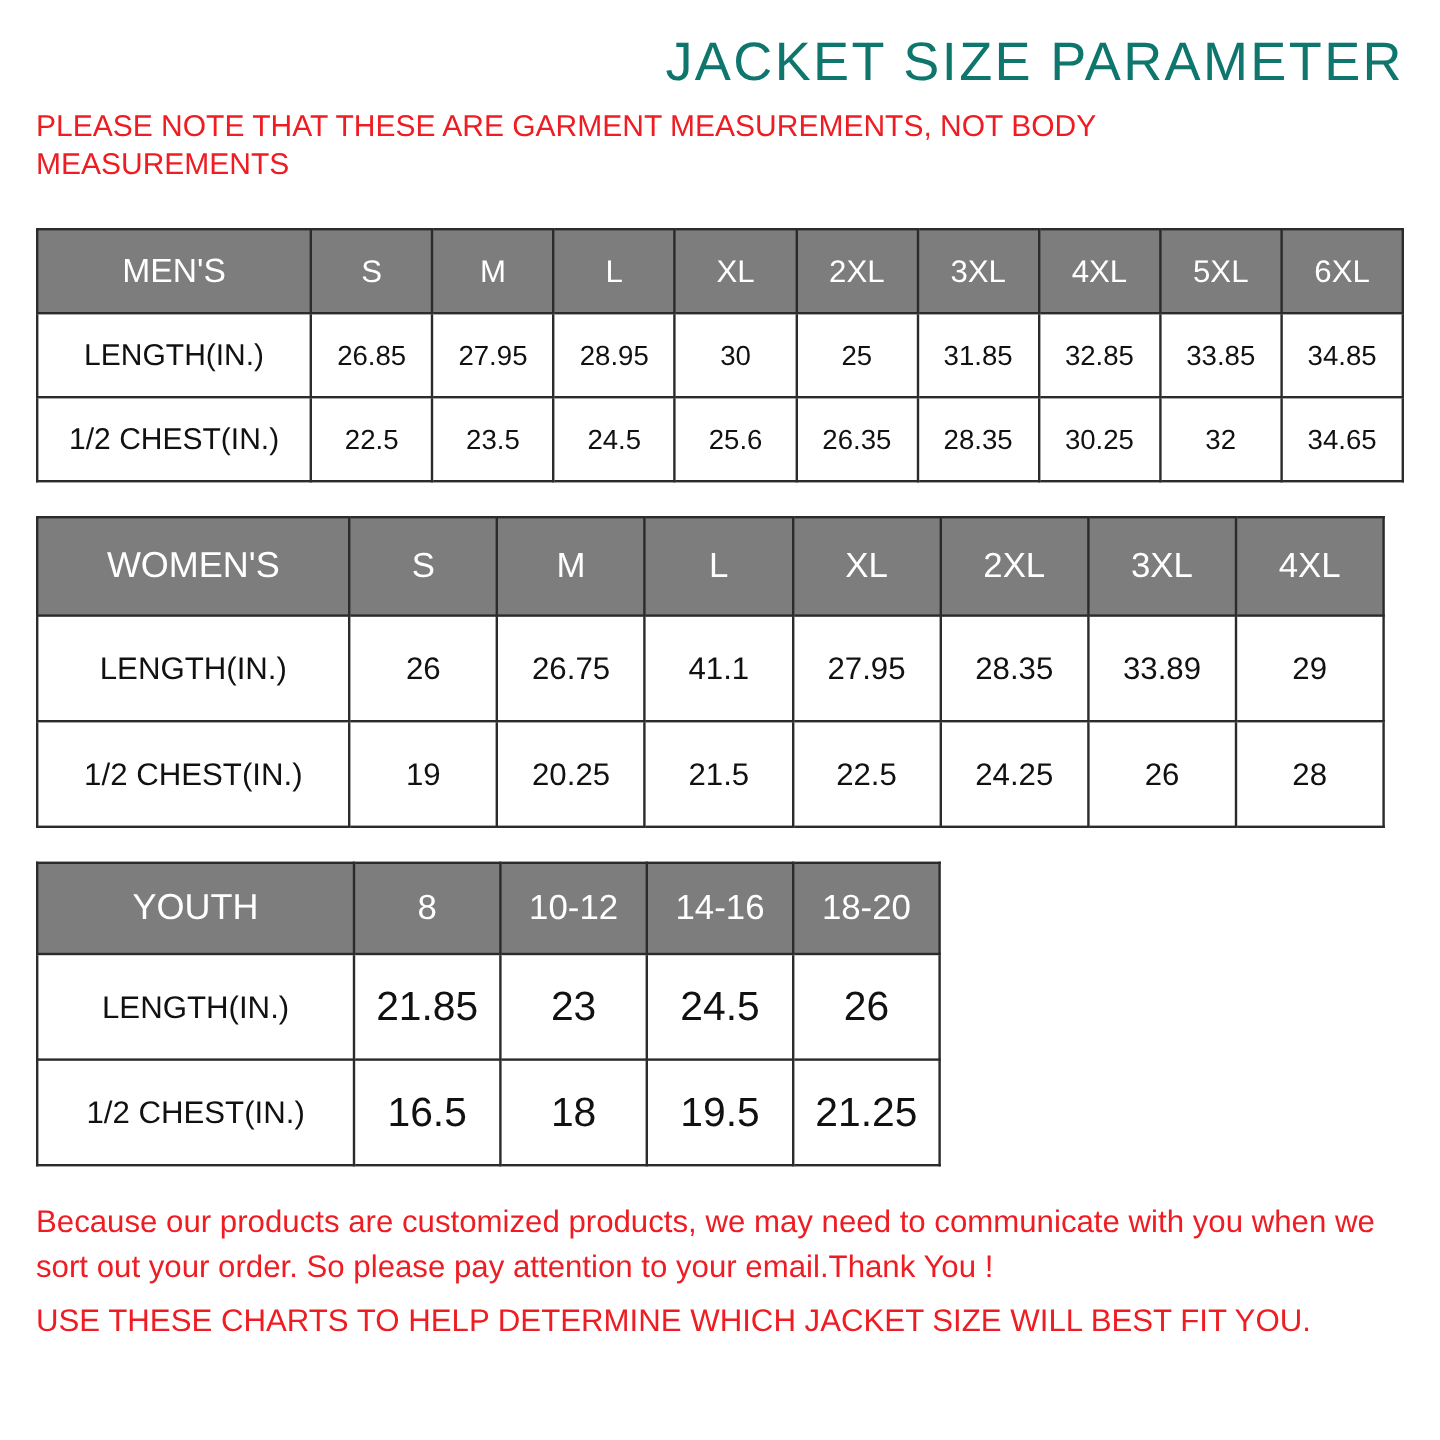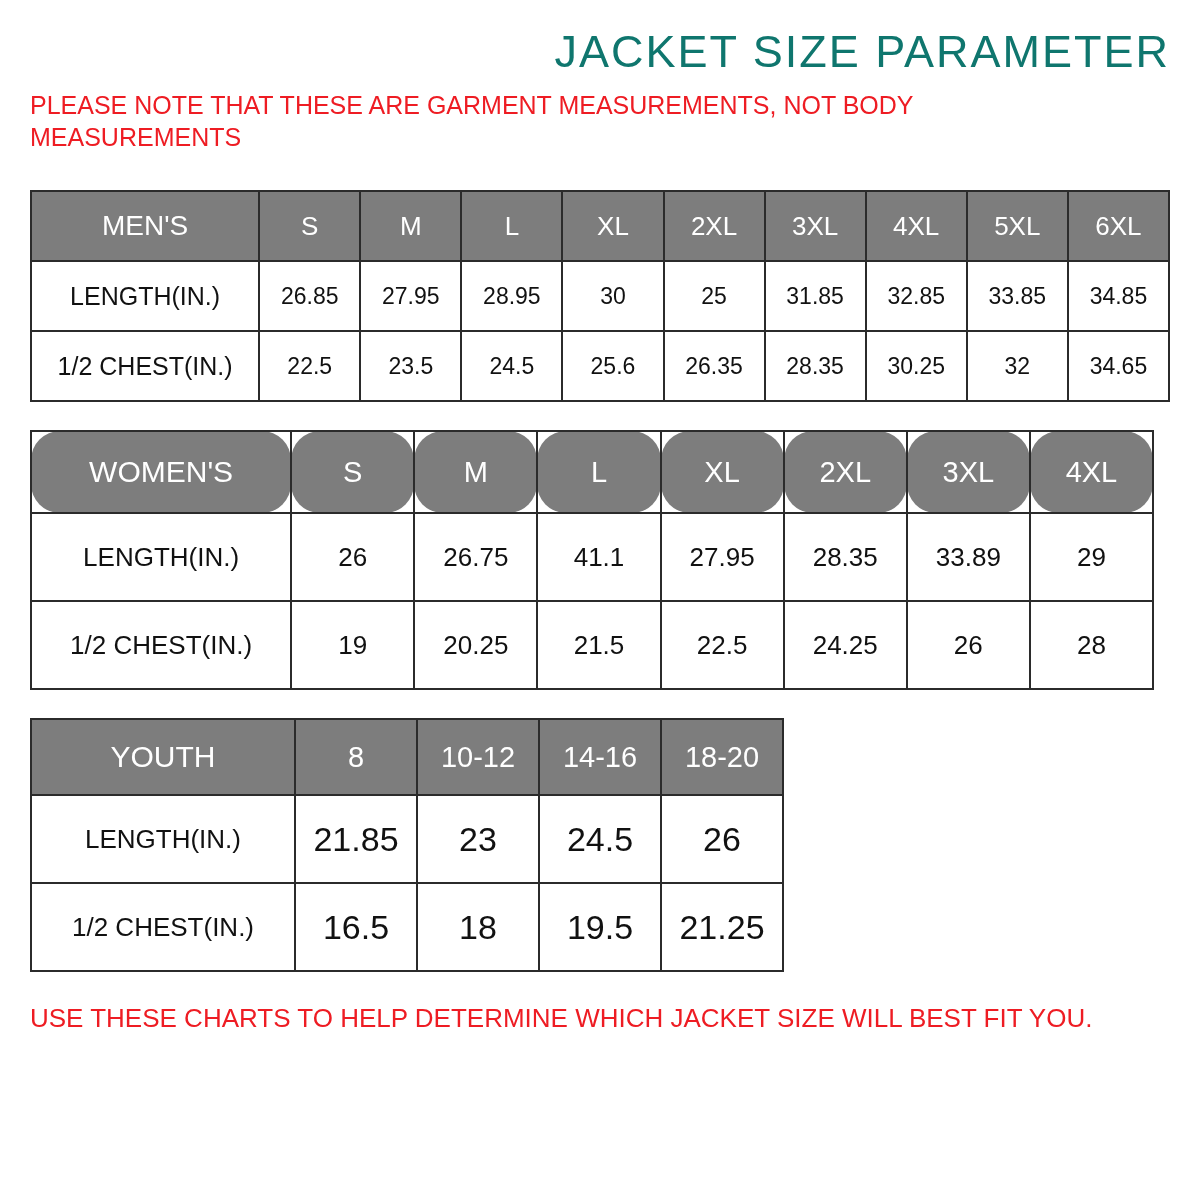--- a/index.html
+++ b/index.html
@@ -68,21 +68,21 @@
   
   #men-table { width: 1140px; }
   #men-table col.c0 { width: 228px; }
   #men-table col.cN { width: 101px; }
   #men-table tr.head td { height: 70px; }
 
   
   #women-table { width: 1124px; }
   #women-table col.c0 { width: 260px; }
   #women-table col.cN { width: 123px; }
-  #women-table tr.head td { height: 82px; font-size: 29px; border-radius: 29px; }
+  #women-table tr.head td { height: 82px; font-size: 29px; }
   #women-table tr.head td.rowhdr { font-size: 30px; }
   #women-table td { height: 88px; font-size: 26px; }
   #women-table td.rowhdr { font-size: 26px; }
 
   
   #youth-table { width: 752px; }
   #youth-table col.c0 { width: 264px; }
   #youth-table col.cN { width: 122px; }
   #youth-table tr.head td { height: 76px; font-size: 29px; }
   #youth-table tr.head td.rowhdr { font-size: 30px; }
@@ -233,15 +233,16 @@
       <tr>
         <td class="rowhdr">1/2 CHEST(IN.)</td>
         <td>16.5</td>
         <td>18</td>
         <td>19.5</td>
         <td>21.25</td>
       </tr>
     </tbody>
   </table>
 
+  <p class="footer-red">Because our products are customized products, we may need to communicate with you when we sort out your order. So please pay attention to your email.Thank You !</p>
   <p class="footer-red second">USE THESE CHARTS TO HELP DETERMINE WHICH JACKET SIZE WILL BEST FIT YOU.</p>
 
 </div>
 
 </body></html>

